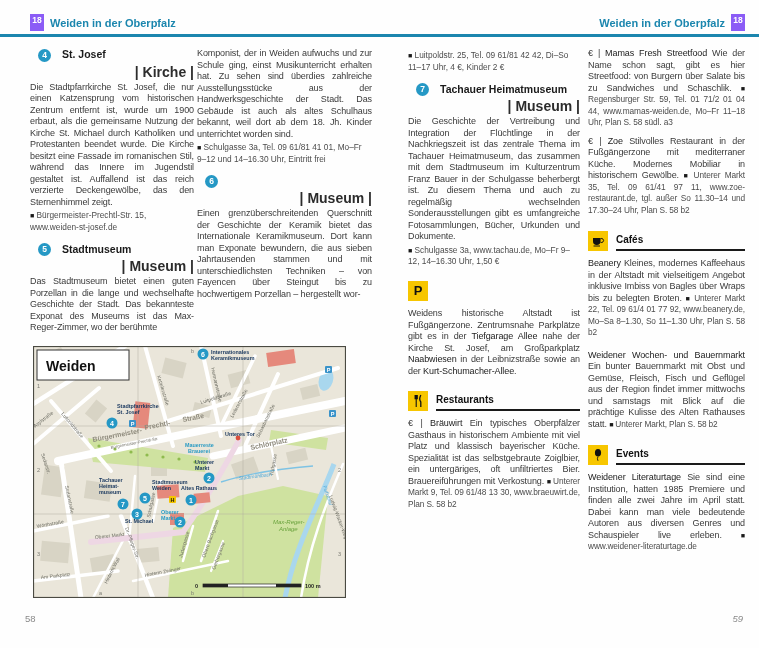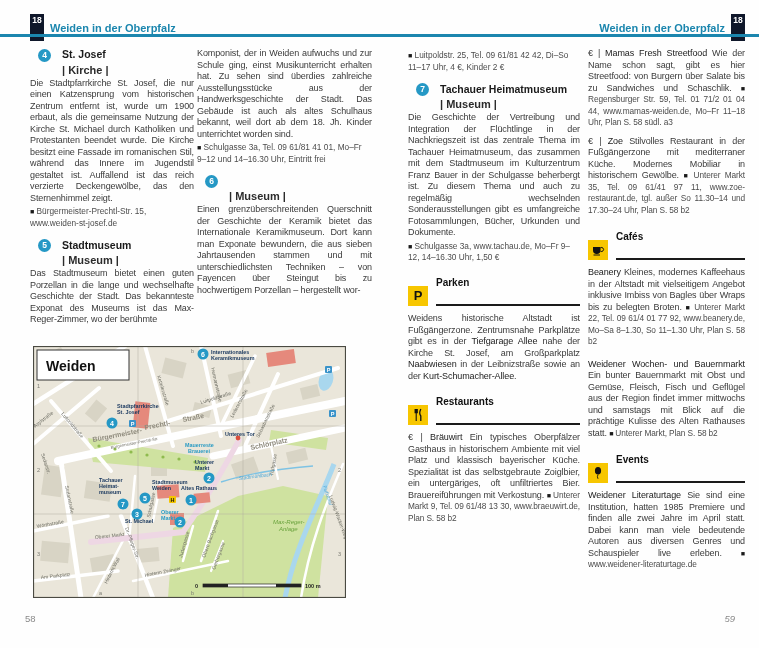--- a/index.html
+++ b/index.html
@@ -1,49 +1,49 @@
 <!DOCTYPE html>
 <html><head>
 <meta charset="utf-8">
 <style>
   html,body{margin:0;padding:0;background:#e9e9e9;}
   .page{position:relative;width:759px;height:648px;background:#fefefe;font-family:"Liberation Sans",sans-serif;overflow:hidden;}
   
   .hdr{position:absolute;top:14px;font-size:11px;font-weight:bold;color:#1b86ae;display:flex;align-items:center;gap:6px;}
   .hdr-left{left:30px;}
   .hdr-right{right:14px;}
-  .badge{display:inline-block;width:14px;height:27px;background:#0f172a;color:#fff;font-size:8.5px;font-weight:bold;text-align:center;line-height:13px;}
+  .badge{display:inline-block;width:14px;height:17px;background:#8b5cf6;color:#fff;font-size:8.5px;font-weight:bold;text-align:center;line-height:13px;}
   .rule{position:absolute;left:0;top:34px;width:759px;height:3px;background:#1b86ae;}
   
   .col{position:absolute;top:48px;text-align:justify;}
   .c1{left:30px;width:164px;height:296px;overflow:hidden;}
   .c2{left:197px;width:175px;height:296px;overflow:hidden;}
   .c3{left:408px;width:172px;height:585px;overflow:hidden;}
   .c4{left:588px;width:157px;height:585px;overflow:hidden;}
   .body{font-size:9px;line-height:11.5px;color:#3a3a3a;letter-spacing:-0.1px;}
   .poi-row{display:flex;align-items:flex-start;gap:11px;padding-left:8px;margin-bottom:2px;}
   .poi-badge{flex:0 0 13px;width:13px;height:13px;border-radius:50%;background:#2598c5;color:#fff;font-size:8.5px;font-weight:bold;text-align:center;line-height:13px;margin-top:0.5px;}
   .poi-title{font-size:10.5px;font-weight:bold;color:#1a1a1a;line-height:12px;text-align:left;}
-  .poi-cat{margin-left:32px;font-size:11px;font-weight:bold;color:#2c2c2c;margin-bottom:2px;text-align:left;}
+  .poi-cat{margin-left:32px;font-size:14px;font-weight:bold;color:#2c2c2c;margin-bottom:2px;text-align:right;}
   .addr-line{font-size:8.3px;line-height:10.8px;color:#4c4c4c;margin-top:2px;text-align:left;}
   .sqm{font-size:7px;color:#1a1a1a;}
   .gap{height:10px;}
   .gap-s{height:4px;}
   
   .svc-hdr{display:flex;align-items:flex-end;gap:8px;margin:4px 0 7px 0;}
   .svc-icon{flex:0 0 20px;width:20px;height:20px;background:#f7c600;display:flex;align-items:center;justify-content:center;}
   .svc-icon .pl{font-size:13px;font-weight:bold;color:#111;line-height:20px;}
-  .svc-title{flex:1;font-size:10px;font-weight:bold;color:#111;border-bottom:2px solid #1a1a1a;padding-bottom:16px;text-align:left;}
+  .svc-title{flex:1;font-size:10px;font-weight:bold;color:#111;border-bottom:2px solid #1a1a1a;padding-bottom:4px;text-align:left;}
   .entry{margin-bottom:7px;}
   .b{font-weight:normal;color:#222;}
   .price{color:#3a3a3a;}
   .addr{font-size:8.3px;color:#4c4c4c;}
   
   .pgnum{position:absolute;top:613px;font-size:9.5px;color:#8a8a8a;}
-  .pg-l{left:25px;} .pg-r{right:24px;font-style:italic;}
+  .pg-l{left:25px;} .pg-r{right:16px;font-style:italic;}
   
   .mapwrap{position:absolute;left:33px;top:346px;width:313px;height:252px;}
   svg text{font-family:"Liberation Sans",sans-serif;}
   .mt-street{font-size:5px;fill:#6e6e64;}
   .mt-bigstreet{font-size:7px;fill:#8f8b7d;font-weight:bold;}
   .mt-smstreet{font-size:4.2px;fill:#77766c;}
   .mt-poi{font-size:5.4px;font-weight:bold;fill:#17365d;}
   .mt-cyan{font-size:5.4px;font-weight:bold;fill:#2a9bc4;}
   .mt-green{font-size:6px;font-style:italic;fill:#69a23c;}
   .mt-blue{font-size:5px;font-style:italic;fill:#4fa8d8;}
@@ -104,21 +104,20 @@
     </div>
     <div class="poi-cat">| Museum |</div>
     <div class="body">Die Geschichte der Vertreibung und Integration der Flüchtlinge in der Nachkriegszeit ist das zentrale Thema im Tachauer Heimatmuseum, das zusammen mit dem Stadtmuseum im Kulturzentrum Franz Bauer in der Schulgasse beherbergt ist. Zu diesem Thema und auch zu regelmäßig wechselnden Sonderausstellungen gibt es umfangreiche Fotosammlungen, Bücher, Urkunden und Dokumente.</div>
     <div class="addr-line"><span class="sqm">■</span> <span>Schulgasse 3a, www.tachau.de, Mo–Fr 9–12, 14–16.30 Uhr, 1,50 €</span></div>
     <div class="gap"></div>
 
     <div class="svc-hdr">
       <span class="svc-icon">
           <span class="pl">P</span>
         </span>
-      <span class="svc-title">Parken</span>
     </div>
     <div class="body"><span>Weidens historische Altstadt ist Fußgängerzone. Zentrumsnahe Parkplätze gibt es in der </span><span class="b">Tiefgarage Allee</span><span> nahe der Kirche St. Josef, am Großparkplatz </span><span class="b">Naabwiesen</span><span> in der Leibnizstraße sowie an der </span><span class="b">Kurt-Schumacher-Allee</span><span>.</span></div>
     <div class="gap"></div>
 
     <div class="svc-hdr">
       <span class="svc-icon">
         <svg width="14" height="14" viewBox="0 0 14 14">
             <path d="M4.1 1v4.2M6.3 1v4.2M5.2 1v12" stroke="#111" stroke-width="1.1" fill="none"></path>
             <path d="M9.8 1c-1.3 2.6-1.3 5.4 0 7v5" stroke="#111" stroke-width="1.3" fill="none"></path>
           </svg>

